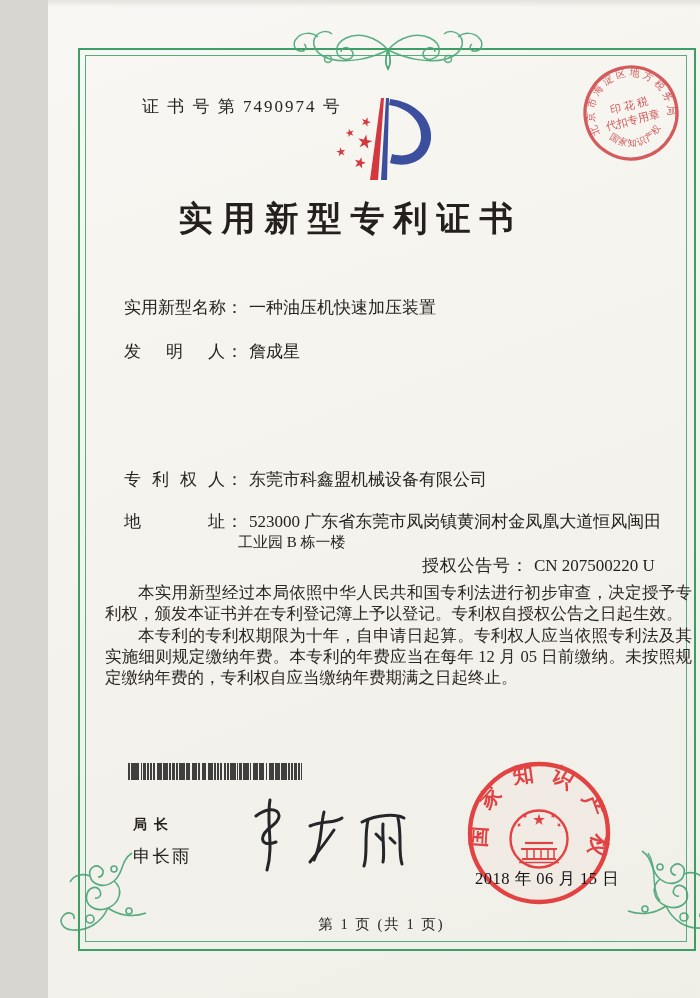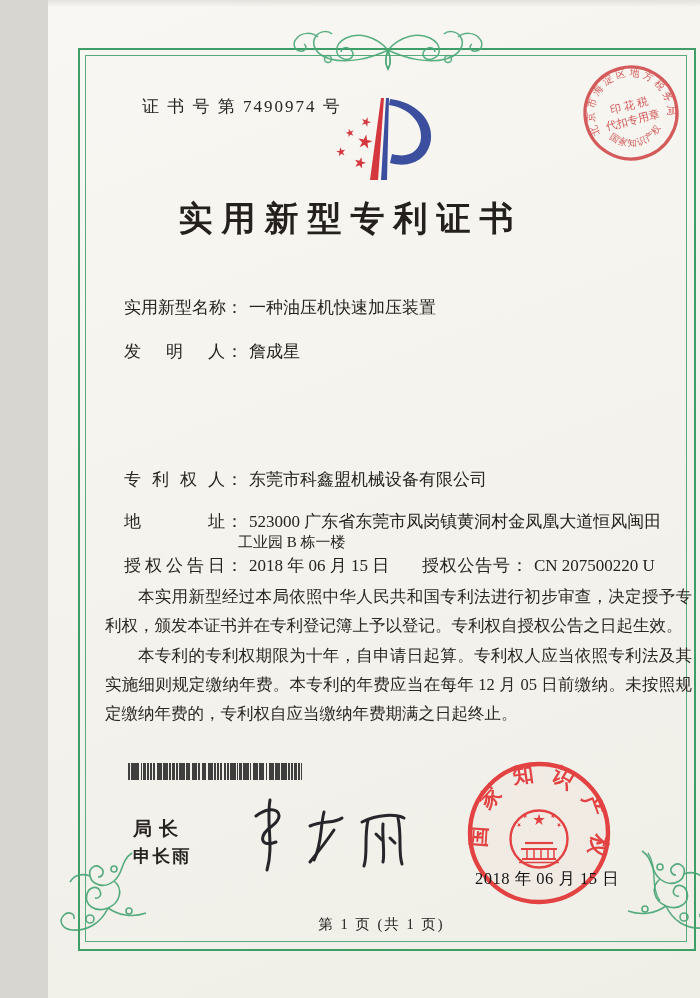--- a/index.html
+++ b/index.html
@@ -21,29 +21,29 @@
   .title{position:absolute;left:30px;top:196px;width:536px;text-align:center;
     font-size:34px;font-weight:bold;letter-spacing:9px;text-indent:9px;color:#24201d;}
   .frow{position:absolute;left:76px;font-size:17px;white-space:nowrap;}
   .flabel{display:inline-block;width:101px;text-align:justify;text-align-last:justify;vertical-align:bottom;}
   .fcolon{display:inline-block;margin:0 6px 0 1px;}
   .r0{top:296px}.r1{top:340px}.r2{top:383px}.r3{top:424px}.r4{top:468px}.r5{top:510px}.r6{top:554px}
   .frow-right{left:374px;font-family:Liberation Serif, serif;}
   .frow-right .flabel{width:88px;}
   .addr2{position:absolute;left:190px;top:533px;font-size:15px;}
   .paras{position:absolute;left:57px;top:582px;width:587px;font-size:16.5px;
-    line-height:29px;text-align:justify;color:#2b2722;}
+    line-height:21px;text-align:justify;color:#2b2722;}
   .paras p{margin:0 0 1px;text-indent:2em;}
   .barcode{position:absolute;left:80px;top:763px;width:174px;height:17px;opacity:.85;
     background-image:
       repeating-linear-gradient(90deg,#202020 0 1.6px,transparent 1.6px 3.2px),
       repeating-linear-gradient(90deg,#202020 0 2.2px,transparent 2.2px 7.4px),
       repeating-linear-gradient(90deg,#202020 0 1px,transparent 1px 5.1px);}
-  .signer-title{position:absolute;left:85px;top:816px;font-size:19px;letter-spacing:7px;font-weight:600;}
-  .signer-name{position:absolute;left:85px;top:844px;font-size:17.5px;letter-spacing:2px;font-weight:700;}
+  .signer-title{position:absolute;left:85px;top:816px;font-size:14px;letter-spacing:7px;font-weight:600;}
+  .signer-name{position:absolute;left:85px;top:844px;font-size:17.5px;letter-spacing:2px;font-weight:400;}
   .seal-date{position:absolute;left:427px;top:868px;font-size:16.5px;letter-spacing:.5px;z-index:6;color:#141414;}
   .footer{position:absolute;left:30px;top:915px;width:607px;text-align:center;font-size:14.5px;letter-spacing:2px;}
   .abs{position:absolute;}
   .logo-svg{left:272px;top:90px;}
   .tax-stamp-svg{left:509px;top:39px;opacity:.92;}
   .seal-svg{left:413px;top:755px;z-index:5;opacity:.95;}
   .sig-svg{left:192px;top:786px;}
   .orn-top{left:236px;top:28px;}
   .orn-bl{left:6px;top:851px;}
   .orn-br{left:572px;top:843px;}
@@ -132,23 +132,20 @@
   <div class="frow r1">
     <span class="flabel">发明人</span><span class="fcolon">：</span><span>詹成星</span>
   </div>
   <div class="frow r4">
     <span class="flabel">专利权人</span><span class="fcolon">：</span><span>东莞市科鑫盟机械设备有限公司</span>
   </div>
   <div class="frow r5">
     <span class="flabel">地址</span><span class="fcolon">：</span><span>523000 广东省东莞市凤岗镇黄洞村金凤凰大道恒风闽田</span>
   </div>
   <div class="addr2">工业园 B 栋一楼</div>
-  <div class="frow r6">
-    <span class="flabel">授权公告日</span><span class="fcolon">：</span><span>2018 年 06 月 15 日</span>
-  </div>
   <div class="frow frow-right r6">
     <span class="flabel">授权公告号</span><span class="fcolon">：</span><span>CN 207500220 U</span>
   </div>
 
   <div class="paras">
     <p>本实用新型经过本局依照中华人民共和国专利法进行初步审查，决定授予专利权，颁发本证书并在专利登记簿上予以登记。专利权自授权公告之日起生效。</p>
     <p>本专利的专利权期限为十年，自申请日起算。专利权人应当依照专利法及其实施细则规定缴纳年费。本专利的年费应当在每年 12 月 05 日前缴纳。未按照规定缴纳年费的，专利权自应当缴纳年费期满之日起终止。</p>
   </div>
 
   <div class="barcode"></div>

